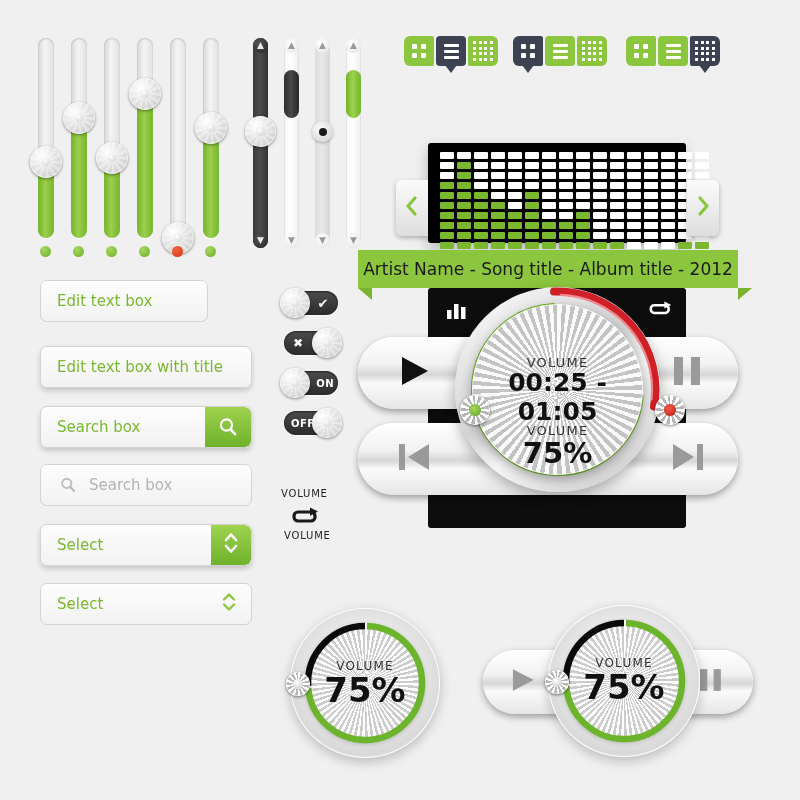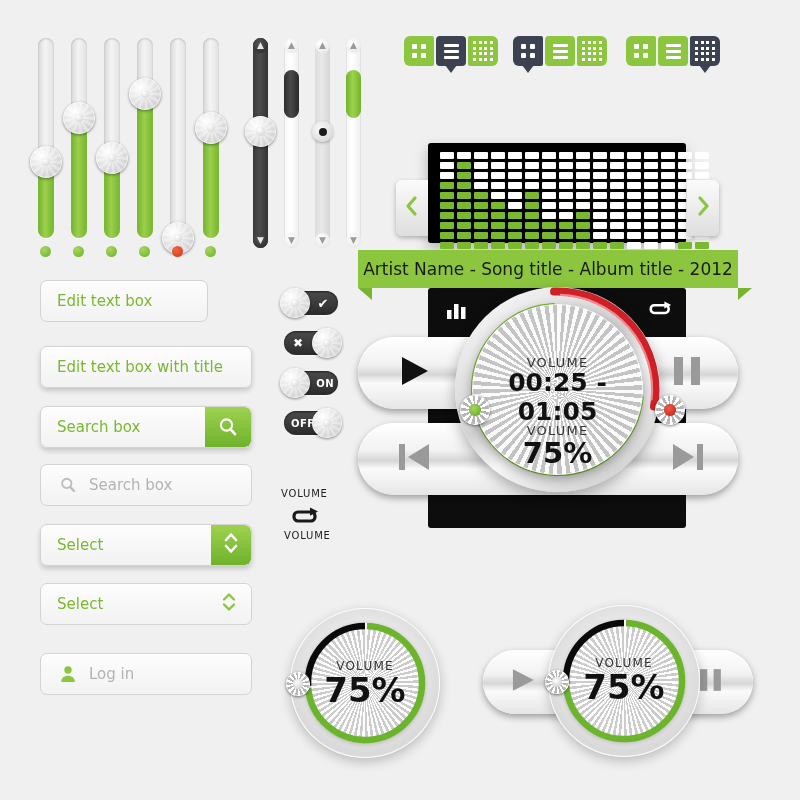--- a/index.html
+++ b/index.html
@@ -245,29 +245,20 @@
     <span class="spin">
       <span>
         <svg width="18" height="26" viewBox="0 0 18 26">
           <polyline points="4,10.5 9,5.5 14,10.5" fill="none" stroke="#8cc63e" stroke-width="2.4" stroke-linecap="round" stroke-linejoin="round"></polyline>
           <polyline points="4,15.5 9,20.5 14,15.5" fill="none" stroke="#8cc63e" stroke-width="2.4" stroke-linecap="round" stroke-linejoin="round"></polyline>
         </svg>
       </span>
     </span>
   </div>
 
-  <div class="field" style="left:40px;top:653px;width:212px;">
-    <span class="ico">
-      <svg width="20" height="20" viewBox="0 0 20 20">
-        <circle cx="10" cy="6" r="3.7" fill="#8cc63e"></circle>
-        <path d="M3.2 18c0-4 3-6.2 6.8-6.2S16.8 14 16.8 18z" fill="#8cc63e"></path>
-      </svg>
-    </span>
-    <span class="ph" style="padding-left:4px">Log in</span>
-  </div>
 
 
   <div id="toggles">
       <div class="toggle" style="left: 284px; top: 291px;">
         <span class="lbl" style="right: 9px; font-size: 13px;">✔</span>
       </div>
       <div class="knob tknob" style="left: 280px; top: 288px; position: absolute;"></div>
       <div class="toggle" style="left: 284px; top: 331px;">
         <span class="lbl" style="left: 9px; font-size: 12px;">✖</span>
       </div>

